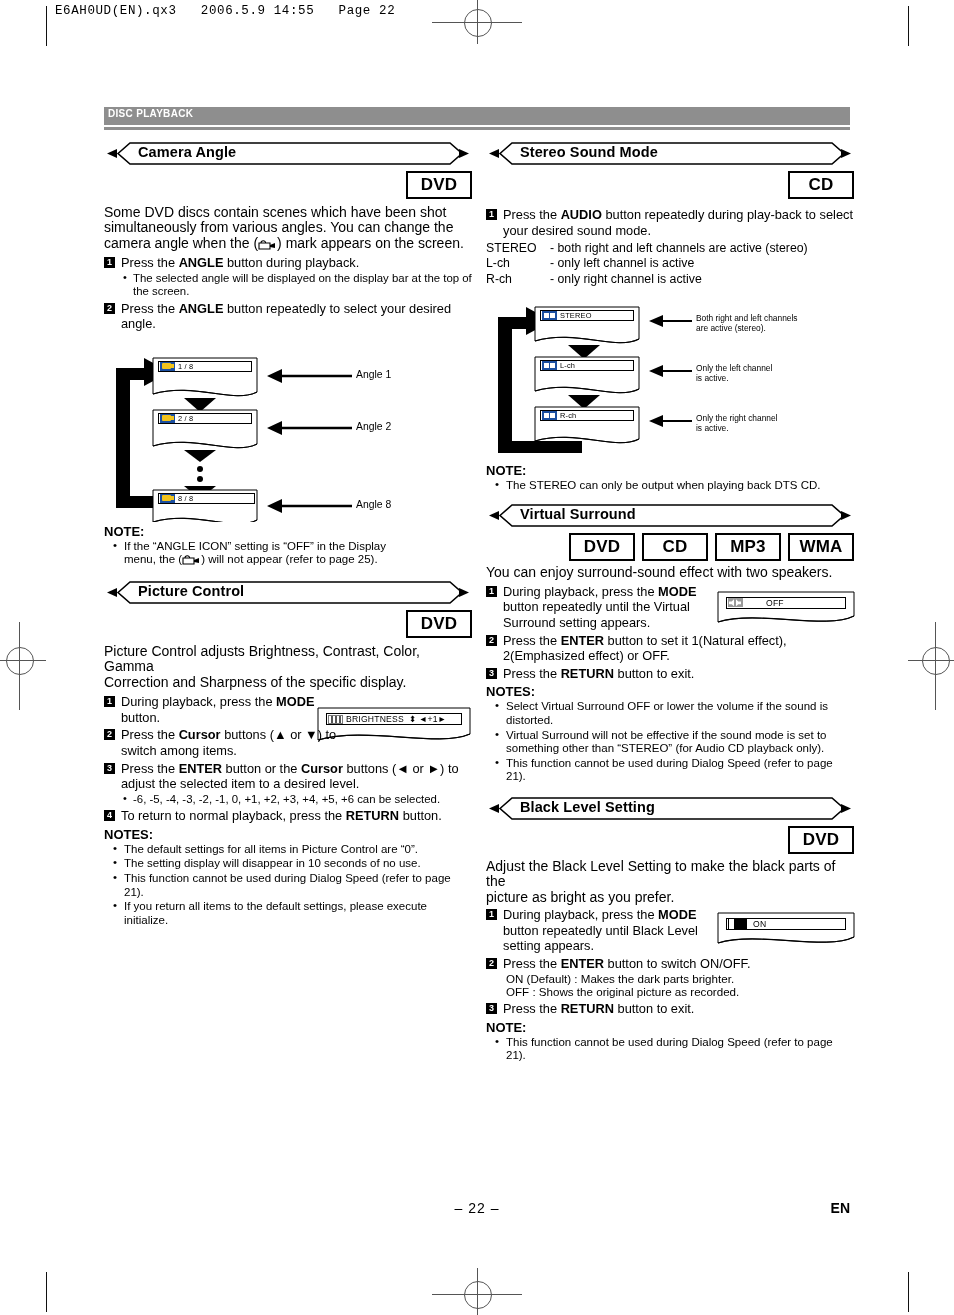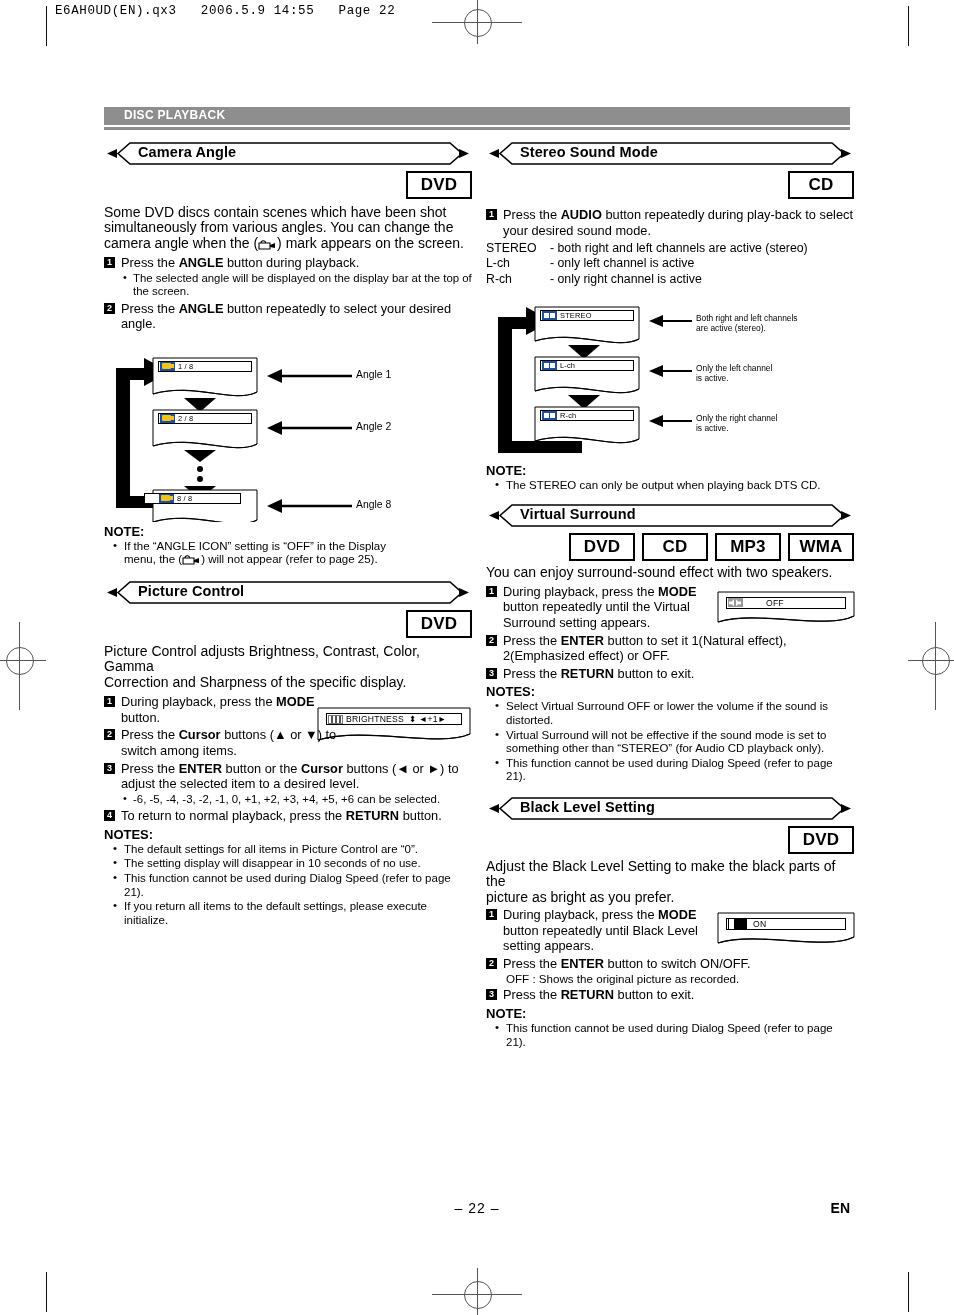--- a/index.html
+++ b/index.html
@@ -21,21 +21,21 @@
     position:absolute;left:55px;top:4px;
     font-family:"Liberation Mono", monospace;font-size:12.5px;letter-spacing:.6px;color:#000;white-space:pre;
   }
 
   
   .chapter-band{
     position:absolute;left:104px;top:107px;width:746px;height:18px;
     background:#8e8e8e;
   }
   .chapter-band span{
-    position:absolute;left:20px;top:1px;color:#fff;font-size:12px;font-weight:bold;letter-spacing:.3px;
+    position:absolute;left:4px;top:1px;color:#fff;font-size:10px;font-weight:bold;letter-spacing:.3px;
   }
   .chapter-rule{position:absolute;left:104px;top:127px;width:746px;height:3px;background:#8e8e8e;}
 
   
   .col{position:absolute;top:0;width:368px;}
   .col-left{left:104px;}
   .col-right{left:486px;}
 
   
   .ribbon{position:relative;height:27px;margin:0;}
@@ -231,21 +231,21 @@
       </svg>
 
       <div class="osd-bar" style="left:54px;top:25px;width:94px;height:11px;">
         <div class="osd-icon cam"></div>
         <div class="osd-text">1 / 8</div>
       </div>
       <div class="osd-bar" style="left:54px;top:77px;width:94px;height:11px;">
         <div class="osd-icon cam"></div>
         <div class="osd-text">2 / 8</div>
       </div>
-      <div class="osd-bar" style="left:40px;top:157px;width:97px;height:11px;padding-left:13px;">
+      <div class="osd-bar" style="left:54px;top:157px;width:97px;height:11px;">
         <div class="osd-icon cam"></div>
         <div class="osd-text">8 / 8</div>
       </div>
 
       <div class="flow-label" style="left:252px;top:33px;">Angle 1</div>
       <div class="flow-label" style="left:252px;top:85px;">Angle 2</div>
       <div class="flow-label" style="left:252px;top:163px;">Angle 8</div>
     </div>
 
     <div class="noteshead" style="margin-top:2px;">NOTE:</div>
@@ -497,20 +497,21 @@
       <div class="step" style="margin-top:2px;width:204px;">
         <span class="num">1</span>
         <span>During playback, press the </span><b>MODE</b><span> button repeatedly until Black Level setting appears.</span>
       </div>
     </div>
 
     <div class="step">
       <span class="num">2</span>
       <span>Press the </span><b>ENTER</b><span> button to switch ON/OFF.</span>
     </div>
+    <div class="subplain">ON (Default) : Makes the dark parts brighter.</div>
     <div class="subplain">OFF : Shows the original picture as recorded.</div>
 
     <div class="step">
       <span class="num">3</span>
       <span>Press the </span><b>RETURN</b><span> button to exit.</span>
     </div>
 
     <div class="noteshead">NOTE:</div>
     <ul class="notelist">
       <li>This function cannot be used during Dialog Speed (refer to page 21).</li>

